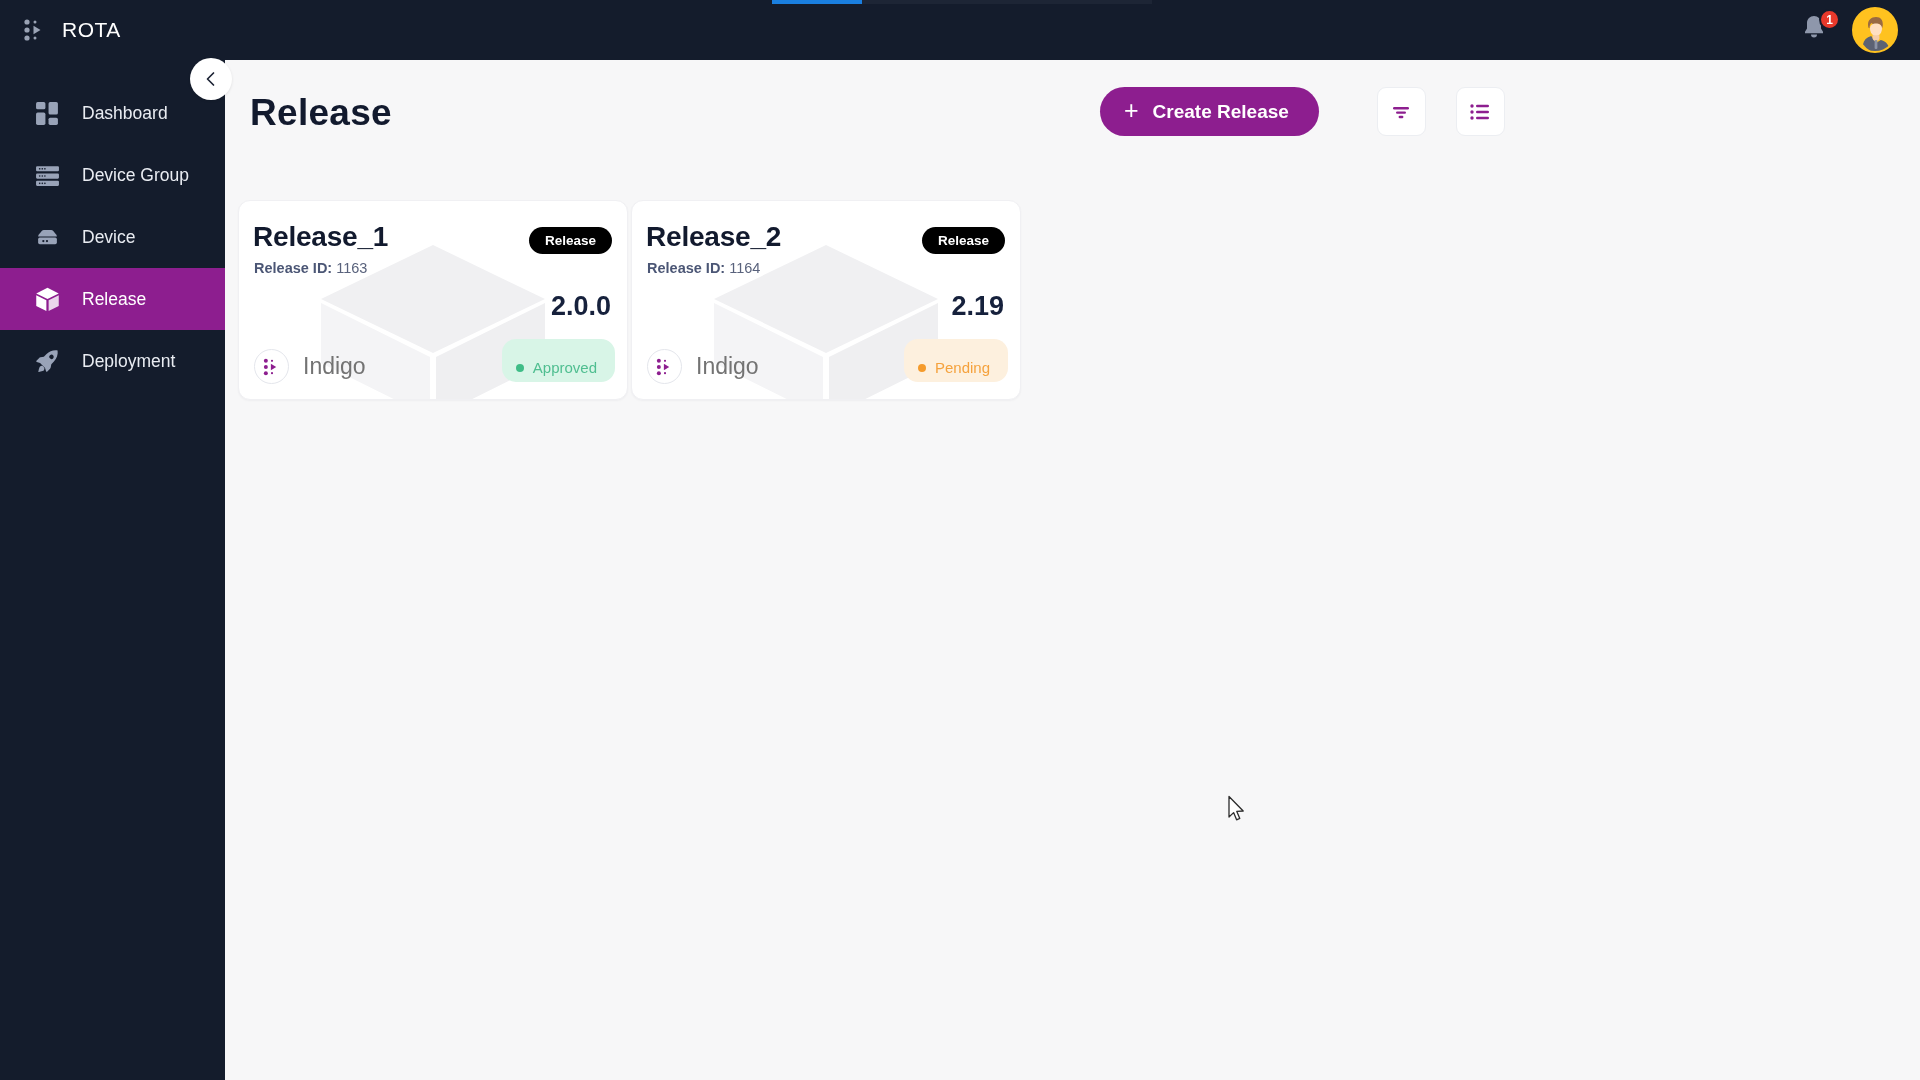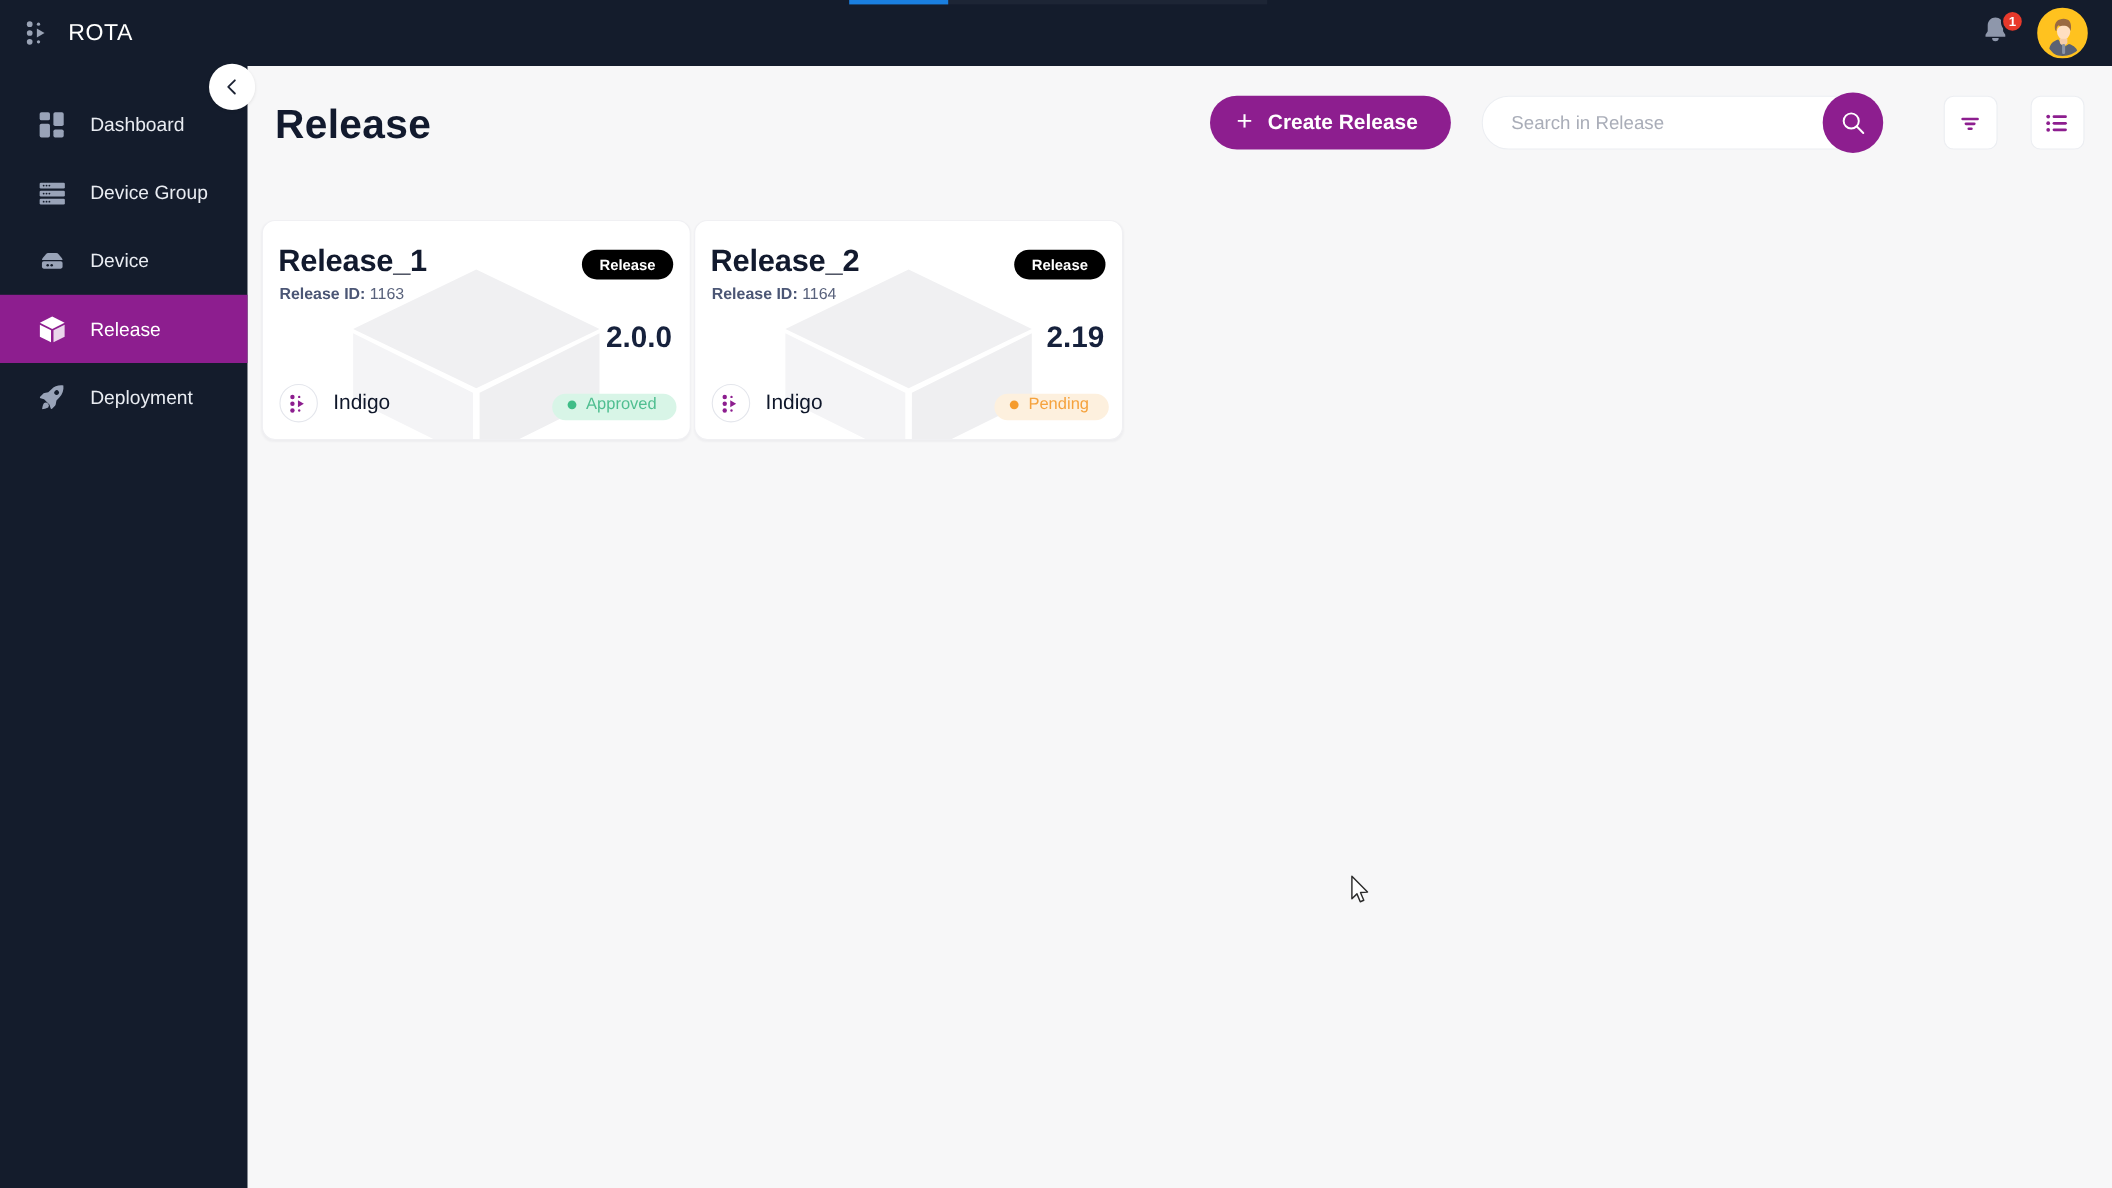--- a/index.html
+++ b/index.html
@@ -170,25 +170,25 @@
   }
   .rcard-foot {
     position: absolute; left: 15px; bottom: 15px;
     display: flex; align-items: center; gap: 14px;
   }
   .foot-logo {
     width: 35px; height: 35px; border-radius: 50%;
     border: 1px solid #e4e6ec; background: #fff;
     display: flex; align-items: center; justify-content: center;
   }
-  .foot-name { font-size: 19px; color: #0f172a; }
+  .foot-name { font-size: 23px; color: #737373; }
   .status-pill {
     position: absolute; right: 12px; bottom: 17px;
     display: flex; align-items: center; gap: 9px;
-    border-radius: 14px; font-size: 15px; padding: 1px 18px 6px 14px;
+    border-radius: 14px; font-size: 15px; padding: 20px 18px 6px 14px;
   }
   .status-pill .dot { width: 8px; height: 8px; border-radius: 50%; }
   .status-approved { background: #d8f5e7; color: #4fbe90; }
   .status-approved .dot { background: #3fbd87; }
   .status-pending  { background: #fdf0de; color: #f5a23d; }
   .status-pending .dot { background: #f59b2c; }
 
   
   .cursor { position: absolute; left: 1227px; top: 795px; z-index: 90; }
 </style>
@@ -319,29 +319,20 @@
 
     <div class="page-header">
       <div class="page-title">Release</div>
 
       <div class="toolbar">
         <button class="btn-create">
           <span class="plus-glyph">+</span>
           <span>Create Release</span>
         </button>
 
-        <div class="search-wrap">
-          <input class="search-input" type="text" placeholder="Search in Release" style="">
-          <button class="search-btn">
-            <svg width="25" height="25" viewBox="0 0 24 24">
-              <circle cx="10.5" cy="10.5" r="6.6" stroke="#ffffff" stroke-width="1.7" fill="none"></circle>
-              <path d="M15.4 15.4 21 21" stroke="#ffffff" stroke-width="1.7" stroke-linecap="round"></path>
-            </svg>
-          </button>
-        </div>
 
         <div class="icon-box filter">
           <svg width="24" height="24" viewBox="0 0 24 24">
             <rect x="4" y="7" width="16" height="2.4" rx="1.2" fill="#8d1e8f"></rect>
             <rect x="7" y="11.4" width="10" height="2.4" rx="1.2" fill="#8d1e8f"></rect>
             <rect x="9.6" y="15.8" width="4.8" height="2.4" rx="1.2" fill="#8d1e8f"></rect>
           </svg>
         </div>
 
         <div class="icon-box list">

